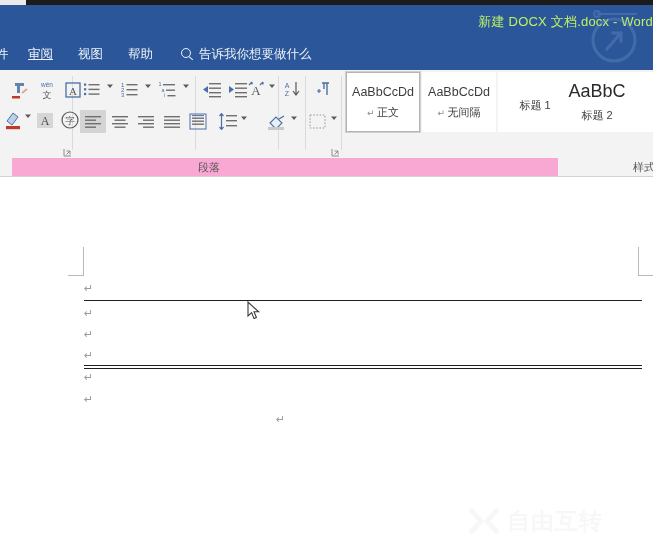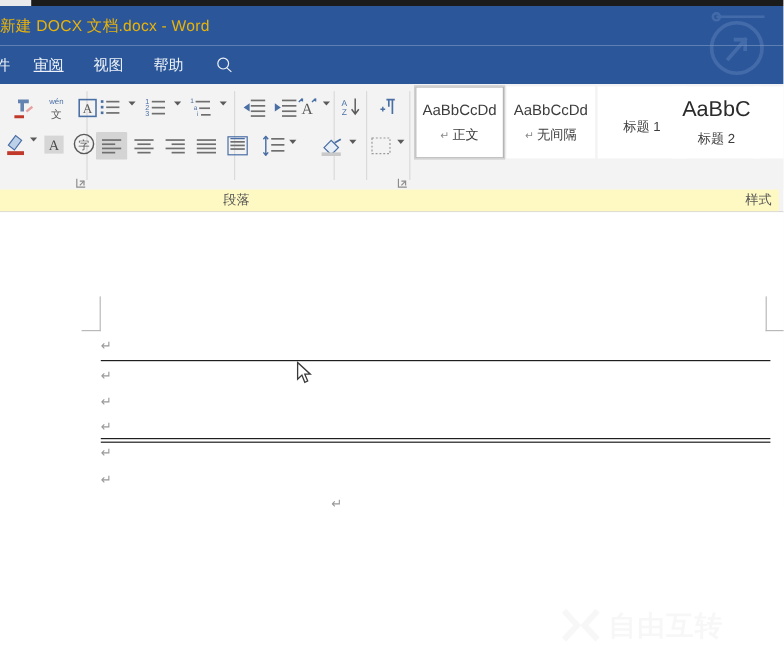--- a/index.html
+++ b/index.html
@@ -20,22 +20,22 @@
     position:absolute; left:0; top:0; width:26px; height:5px; background:#e9eaec;
   }
 
   
   .titlebar{
     position:absolute; left:0; top:5px; width:653px; height:33px;
     background:#2b579a;
   }
   .titlebar .title{
     position:absolute; left:0; top:0; width:653px; height:33px;
-    line-height:33px; text-align:left;
-    color:#eab308; font-size:13px; letter-spacing:.2px;
+    line-height:33px; text-align:right;
+    color:#bef264; font-size:13px; letter-spacing:.2px;
   }
 
   
   .tabstrip{
     position:absolute; left:0; top:38px; width:653px; height:32px;
     background:#2b579a;
   }
   .tab{
     position:absolute; top:0; height:32px; line-height:32px;
     color:#eef2f8; font-size:12.5px; white-space:nowrap; cursor:default;
@@ -64,22 +64,22 @@
   
   .ribbon{
     position:absolute; left:0; top:70px; width:653px; height:107px;
     background:#f3f3f3;
     border-bottom:1px solid #d2d2d2;
   }
   .ribbon-surface{
     position:absolute; left:0; top:0; width:653px; height:88px; background:#f3f3f3;
   }
   .grouplabelrow{
-    position:absolute; left:0; top:88px; width:649px; height:18px;
-    background:#fef9c3;
+    position:absolute; left:12px; top:88px; width:546px; height:18px;
+    background:#f9a8d4;
   }
   .grouplabel{
     position:absolute; top:0; height:18px; line-height:18px;
     font-size:11px; color:#575757; white-space:nowrap;
   }
   .sep{
     position:absolute; top:6px; width:1px; height:74px; background:#dadada;
   }
   .dlg{
     position:absolute; width:9px; height:9px; opacity:.75;
@@ -163,20 +163,21 @@
     <div class="title">新建 DOCX 文档.docx  -  Word</div>
   </div>
 
   <div class="tabstrip" id="tabstrip">
       <div class="tab" style="left: -4px;">件</div>
       <div class="tab" style="left: 28px; text-decoration: underline;">审阅</div>
       <div class="tab" style="left: 78px;">视图</div>
       <div class="tab" style="left: 128px;">帮助</div>
       <div class="tellme" style="left: 180px;">
         <span class="searchglyph"></span>
+        <span>告诉我你想要做什么</span>
       </div>
     </div>
 
   <div class="brandmark">
     <svg viewBox="0 0 62 66" width="62" height="66">
       <circle cx="31" cy="38" r="21" fill="none" stroke="#7d9bd0" stroke-width="3"></circle>
       <path d="M24 47 L38 31 M38 31 L30 31 M38 31 L38 39" fill="none" stroke="#7d9bd0" stroke-width="3" stroke-linecap="square"></path>
       <path d="M14 12 L54 12" stroke="#7d9bd0" stroke-width="2"></path>
       <circle cx="14" cy="12" r="3" fill="none" stroke="#7d9bd0" stroke-width="2"></circle>
     </svg>

